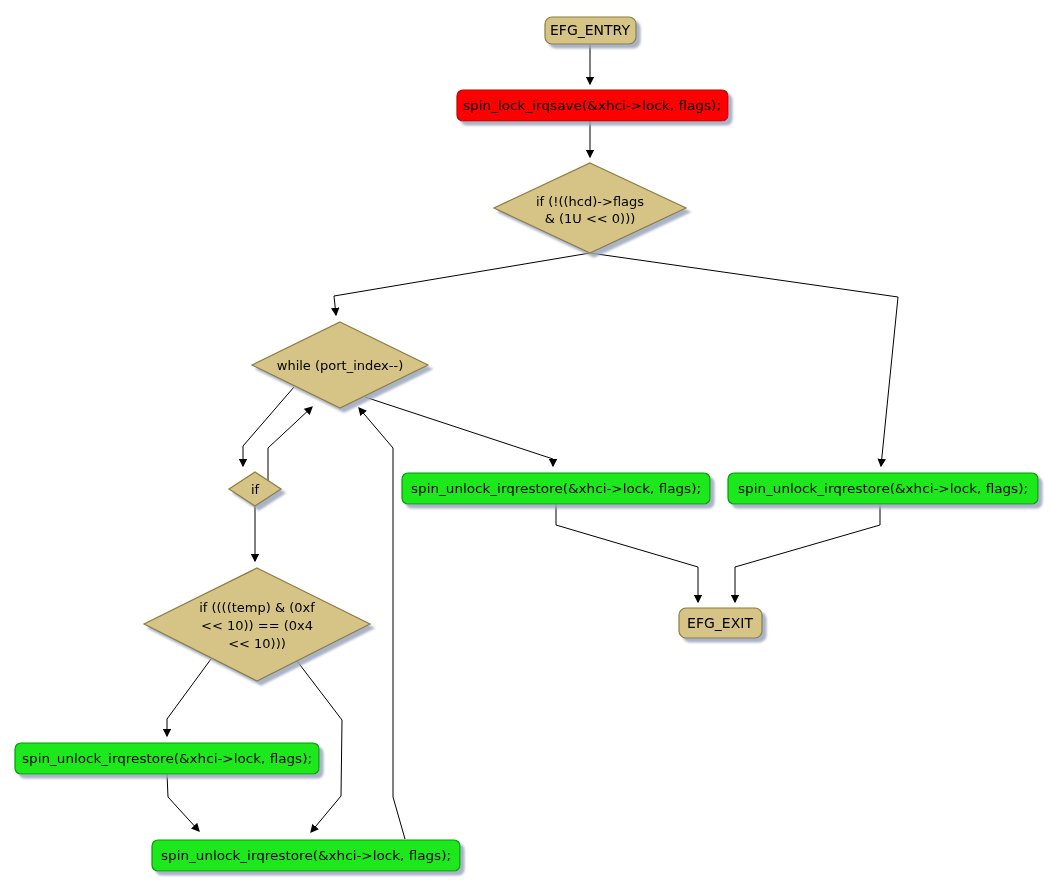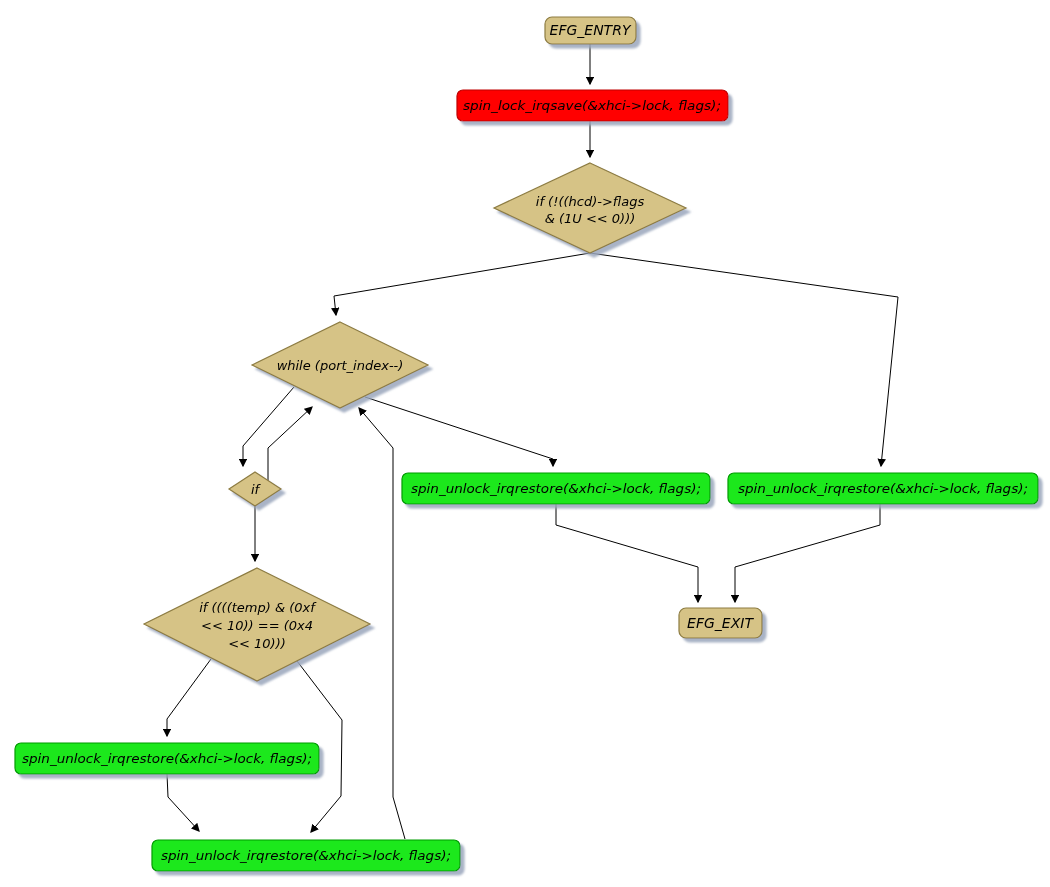--- a/index.html
+++ b/index.html
@@ -2,21 +2,20 @@
 <html><head>
 <meta charset="utf-8">
 <style>
   html, body { margin: 0; padding: 0; background: #ffffff; }
   .stage {
     position: relative;
     width: 1050px;
     height: 887px;
     background: #ffffff;
     font-family: "DejaVu Sans", "Liberation Sans", sans-serif;
-    font-style: italic;
   }
   svg { display: block; }
   .edge { stroke: #000000; stroke-width: 1; fill: none; }
   .shape-tan   { stroke: #8d7c42; stroke-width: 1.2; }
   .shape-red   { stroke: #c00000; stroke-width: 1.2; }
   .shape-green { stroke: #009b00; stroke-width: 1.2; }
   .node-text {
     fill: #000000;
     font-family: "DejaVu Sans", "Liberation Sans", sans-serif;
     text-anchor: middle;

